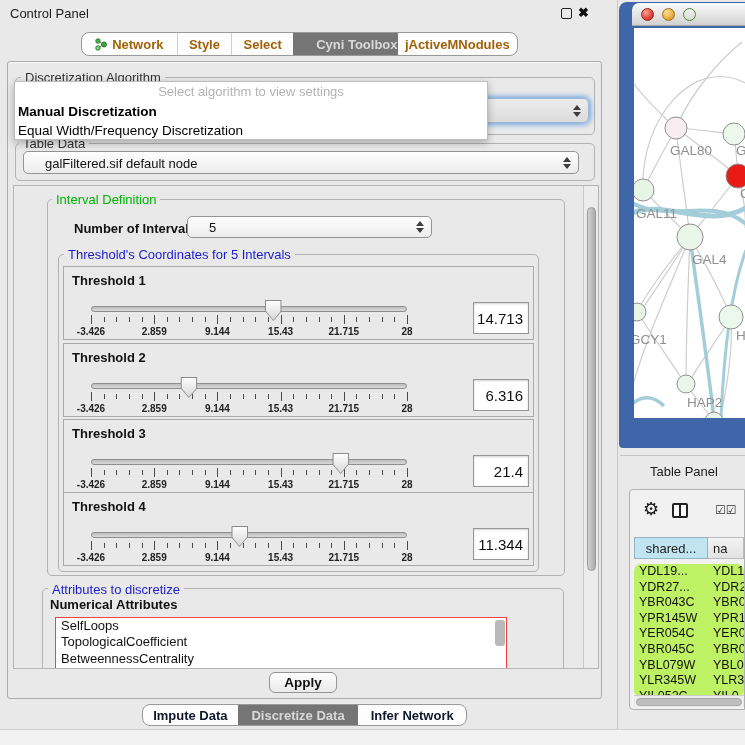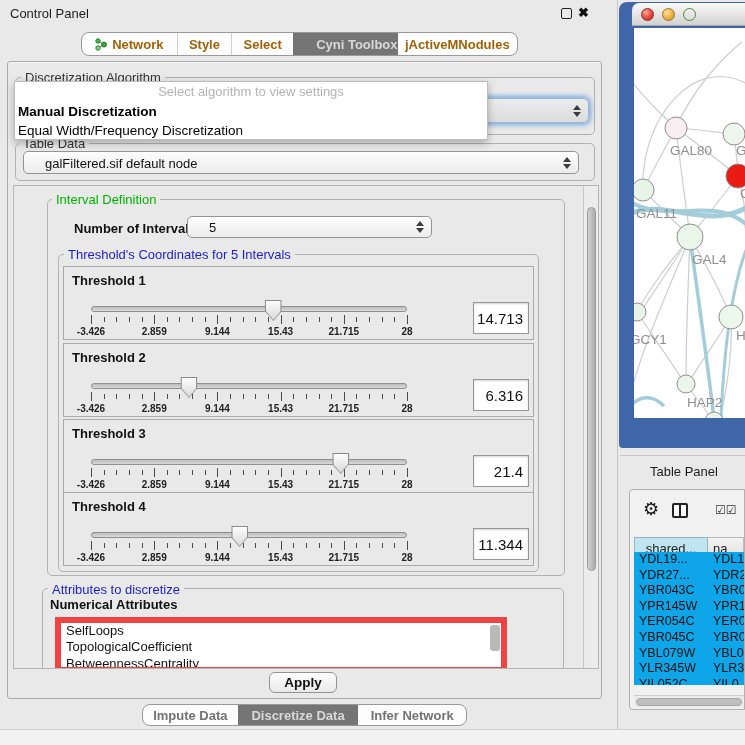--- a/index.html
+++ b/index.html
@@ -83,31 +83,31 @@
     clip-path:polygon(0 0,100% 0,100% 52%,50% 100%,0 52%);background:#8a8a8a;}
   .thumb::after{content:"";position:absolute;left:1px;top:1px;right:1px;bottom:1px;
     clip-path:polygon(0 0,100% 0,100% 52%,50% 100%,0 52%);background:linear-gradient(#fdfdfd,#d8d8d8);}
   .th-value{position:absolute;left:409px;top:35px;width:56px;height:32px;border:1px solid #979797;
     background:#fff;font-family:"Liberation Sans",sans-serif;font-size:15px;color:#111;text-align:right;
     padding-right:5px;box-shadow:inset 0 1px 2px rgba(0,0,0,.18);}
 
   .attr-group{left:28px;top:402px;width:522px;height:110px;}
   .attr-glabel{left:34px;top:396px;}
   .attr-title{position:absolute;left:36px;top:411px;font-size:13px;font-weight:bold;color:#111;}
-  .attr-list{position:absolute;left:41px;top:431px;width:452px;height:56px;background:#fff;border:6px solid #ef4444;overflow:hidden;}
+  .attr-list{position:absolute;left:41px;top:431px;width:452px;height:56px;background:#fff;border:1px solid #ef4444;overflow:hidden;}
   .attr-item{height:16.3px;line-height:16.3px;padding-left:5px;font-size:13px;color:#111;white-space:nowrap;}
   .attr-scroll{position:absolute;right:1px;top:2px;width:10px;height:26px;background:#b9b9b9;border-radius:3px;}
 
   .apply-btn{position:absolute;left:261px;top:610px;width:68px;height:21px;background:linear-gradient(#fefefe,#e9e9e9);
     border:1px solid #949494;border-radius:6px;font-family:"Liberation Sans",sans-serif;
     font-size:13.5px;font-weight:600;color:#111;}
 
   .bottom-tabs{position:absolute;left:142px;top:704px;width:325px;height:22px;background:#fdfdfd;
     border:1px solid #999;border-radius:8px;display:flex;overflow:hidden;}
-  .btab{display:flex;align-items:center;justify-content:center;height:100%;font-size:13px;font-weight:bold;color:#737373;}
+  .btab{display:flex;align-items:center;justify-content:center;height:100%;font-size:13px;font-weight:bold;color:#0f172a;}
   .btab.sel{background:#757575;color:#d9d9d9;}
   .btab:not(.sel)+.btab:not(.sel){border-left:1px solid #cfcfcf;}
   .b0{width:95px}.b1{width:121px}.b2{width:108px}
 
   
   .net-frame{position:absolute;left:619px;top:2px;width:126px;height:446px;background:#3e66a8;border-radius:8px 0 0 4px;}
   .net-titlebar{position:absolute;left:13px;top:1px;width:113px;height:23px;border-radius:7px 0 0 0;
     background:linear-gradient(#fafafa,#d2d2d2);border-bottom:1px solid #a8a8a8;}
   .tl{position:absolute;top:5px;width:13px;height:13px;border-radius:50%;}
   .tl.red{left:9px;background:radial-gradient(circle at 35% 30%,#ffa49a,#dd4237 60%,#aa2f26);border:1px solid #96291f;}
@@ -120,21 +120,21 @@
   .table-panel{position:absolute;left:629px;top:489px;width:116px;height:221px;background:#f1f1f1;
     border:1px solid #b0b0b0;border-radius:4px 0 0 4px;}
   .gear-icon{position:absolute;left:13px;top:10px;font-size:18px;color:#1a1a1a;line-height:18px;}
   .split-icon{position:absolute;left:42px;top:13px;width:16px;height:15px;border:2px solid #222;border-radius:2px;background:#fff;}
   .split-icon::after{content:"";position:absolute;left:5px;top:0;width:2px;height:11px;background:#222;}
   .check-icons{position:absolute;left:85px;top:13px;font-size:12px;color:#333;letter-spacing:0;}
   .tp-header{position:absolute;left:4px;top:47px;right:0;height:22px;}
   .hcell{position:absolute;top:0;height:22px;font-size:13px;line-height:22px;color:#222;overflow:hidden;white-space:nowrap;}
   .hc1{left:0;width:74px;background:#c0e4f0;border:1px solid #93b4c2;text-align:center;}
   .hc2{left:74px;right:0;background:linear-gradient(#f3f3f3,#e2e2e2);border:1px solid #bbb;border-left:none;padding-left:5px;}
-  .tp-rows{position:absolute;left:4px;top:62px;right:0;height:133px;background:#0ea5e9;overflow:hidden;}
+  .tp-rows{position:absolute;left:4px;top:74px;right:0;height:133px;background:#bef264;overflow:hidden;border-radius:7px;}
   .trow{position:relative;height:15.6px;line-height:15.6px;font-size:12.5px;color:#111;white-space:nowrap;}
   .tc1{position:absolute;left:5px;}
   .tc2{position:absolute;left:79px;}
   .hscroll{position:absolute;left:4px;right:0;top:205px;height:12px;background:#ebebeb;border-top:1px solid #ccc;}
   .hscroll .hthumb{position:absolute;left:2px;top:2px;width:106px;height:8px;border-radius:4px;background:#bfbfbf;border:1px solid #a9a9a9;}
 
   .bottom-strip{position:absolute;left:0;top:729px;width:745px;height:16px;background:#f2f2f2;border-top:1px solid #d2d2d2;}
 </style>
 </head>
 <body>

